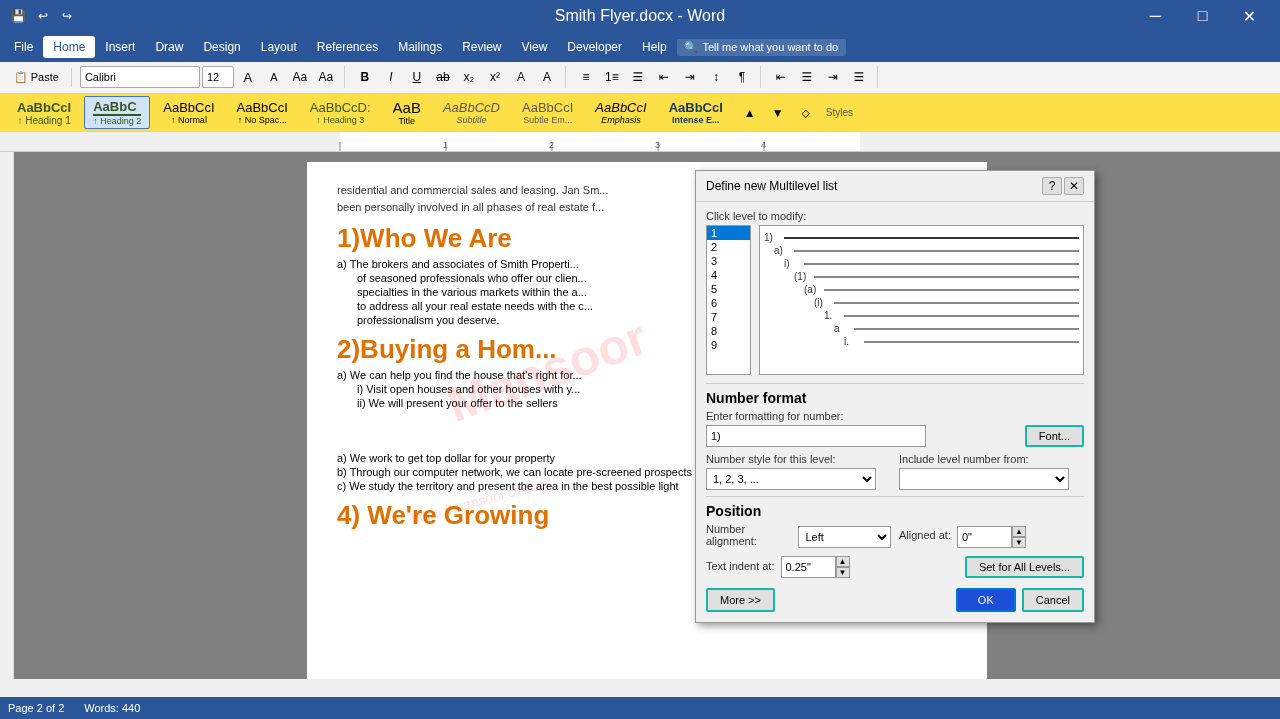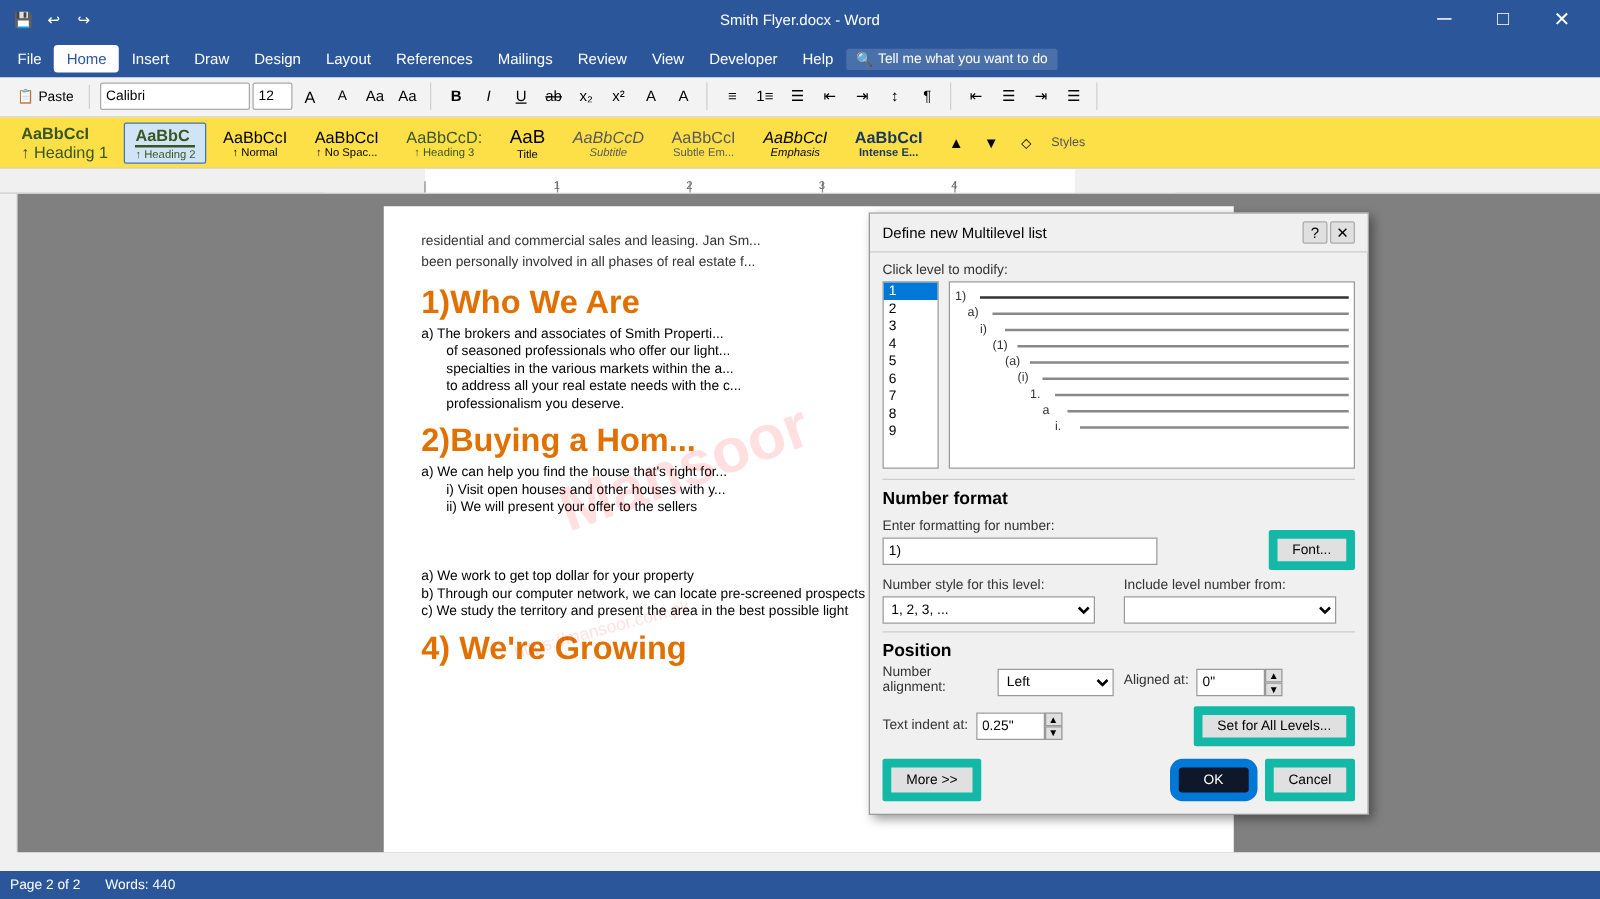--- a/index.html
+++ b/index.html
@@ -9,21 +9,21 @@
     .title-bar {
       height: 32px;
       background: #2b579a;
       display: flex;
       align-items: center;
       justify-content: space-between;
       padding: 0 8px;
       color: white;
     }
     .title-bar-left { display: flex; align-items: center; gap: 4px; }
-    .title-bar-title { flex: 1; text-align: center; font-size: 12px; color: white; position: absolute; left: 50%; transform: translateX(-50%); }
+    .title-bar-title { flex: 1; text-align: center; font-size: 16px; color: white; position: absolute; left: 50%; transform: translateX(-50%); }
     .title-bar-controls { display: flex; gap: 2px; }
     .title-bar-btn { width: 45px; height: 32px; background: transparent; border: none; color: white; cursor: pointer; font-size: 16px; display: flex; align-items: center; justify-content: center; }
 
     
     .menu-bar {
       height: 30px;
       background: #2b579a;
       display: flex;
       align-items: center;
       padding: 0 4px;
@@ -177,22 +177,22 @@
     }
     .preview-label { min-width: 20px; color: #333; }
     .preview-line-bar { height: 2px; background: #333; flex: 1; }
     .preview-line-bar.thin { background: #888; }
 
     
     .section-label { font-size: 11px; margin-bottom: 3px; color: #333; }
     .section-row { display: flex; align-items: center; gap: 8px; margin-bottom: 6px; }
     .dialog-input { height: 22px; border: 1px solid #999; background: white; padding: 0 4px; font-size: 11px; }
     .dialog-input-wide { width: 220px; }
-    .dialog-btn { padding: 3px 12px; border: 7px solid #14b8a6; background: #e0e0e0; cursor: pointer; font-size: 11px; border-radius: 2px; text-align: center; }
-    .dialog-btn.primary { background: #0f172a; color: white; border-color: #0078d7; padding: 4px 20px; border-radius: 10px; }
+    .dialog-btn { padding: 3px 12px; border: 2px solid #14b8a6; background: #e0e0e0; cursor: pointer; font-size: 11px; border-radius: 2px; text-align: center; }
+    .dialog-btn.primary { background: #1d4ed8; color: white; border-color: #0078d7; padding: 4px 20px; }
     .dialog-select { height: 22px; border: 1px solid #999; background: white; font-size: 11px; padding: 0 2px; }
     .dialog-select-wide { width: 170px; }
     .dialog-section-divider { border: none; border-top: 1px solid #ccc; margin: 6px 0; }
     .dialog-spinner { display: flex; align-items: center; }
     .dialog-spinner input { width: 60px; height: 22px; border: 1px solid #999; padding: 0 4px; font-size: 11px; }
     .dialog-spinner-btns { display: flex; flex-direction: column; }
     .dialog-spinner-btn { width: 14px; height: 11px; border: 1px solid #999; background: #e0e0e0; cursor: pointer; font-size: 8px; display: flex; align-items: center; justify-content: center; }
     .section-header { font-size: 14px; font-weight: bold; margin-bottom: 4px; }
     .dialog-footer { display: flex; gap: 6px; justify-content: flex-start; padding: 4px 0 2px 0; }
 
@@ -297,21 +297,21 @@
       <button class="format-btn">☰</button>
       <button class="format-btn">⇥</button>
       <button class="format-btn">☰</button>
     </div>
   </div>
 </div>
 
 <div class="styles-row">
   <div class="style-item" style="color:#375623; font-size:10px;">
     <div style="font-size:13px; color:#375623; font-weight:bold;">AaBbCcI</div>
-    <div style="font-size:13px; text-align:center;">↑ Heading 1</div>
+    <div style="font-size:10px; text-align:center;">↑ Heading 1</div>
   </div>
   <div class="style-item style-active" style="color:#375623; font-size:10px;">
     <div style="font-size:13px; color:#375623; font-weight:bold; border-bottom:2px solid #375623;">AaBbC</div>
     <div style="font-size:9px; text-align:center;">↑ Heading 2</div>
   </div>
   <div class="style-item">
     <div style="font-size:13px;">AaBbCcI</div>
     <div style="font-size:9px; text-align:center;">↑ Normal</div>
   </div>
   <div class="style-item">
@@ -370,21 +370,21 @@
   <div class="doc-content">
     <div class="doc-page">
       <div style="position:absolute; top:30%; left:20%; opacity:0.12; font-size:50px; color:red; transform:rotate(-20deg); white-space:nowrap; pointer-events:none; font-weight:bold; z-index:1;">Mansoor</div>
       <div style="position:absolute; top:55%; left:15%; opacity:0.12; font-size:14px; color:red; transform:rotate(-15deg); white-space:nowrap; pointer-events:none; z-index:1;">https://mansoor.com.pk</div>
 
       <p class="doc-text">residential and commercial sales and leasing. Jan Sm...</p>
       <p class="doc-text">been personally involved in all phases of real estate f...</p>
 
       <div class="doc-heading" style="font-size:26px; color:#e07000;">1)Who We Are</div>
       <p class="doc-item">a)  The brokers and associates of Smith Properti...</p>
-      <p class="doc-item" style="margin-left:20px;">of seasoned professionals who offer our light...</p>
+      <p class="doc-item" style="margin-left:20px;">of seasoned professionals who offer our clien...</p>
       <p class="doc-item" style="margin-left:20px;">specialties in the various markets within the a...</p>
       <p class="doc-item" style="margin-left:20px;">to address all your real estate needs with the c...</p>
       <p class="doc-item" style="margin-left:20px;">professionalism you deserve.</p>
 
       <div class="doc-heading" style="font-size:26px; color:#e07000;">2)Buying a Hom...</div>
       <p class="doc-item">a)  We can help you find the house that's right for...</p>
       <p class="doc-item doc-sub">i)   Visit open houses and other houses with y...</p>
       <p class="doc-item doc-sub">ii)  We will present your offer to the sellers</p>
 
       <div class="doc-heading" style="font-size:26px; color:#0c4a6e;text-align:right;">3)Selling a Hom...</div>

